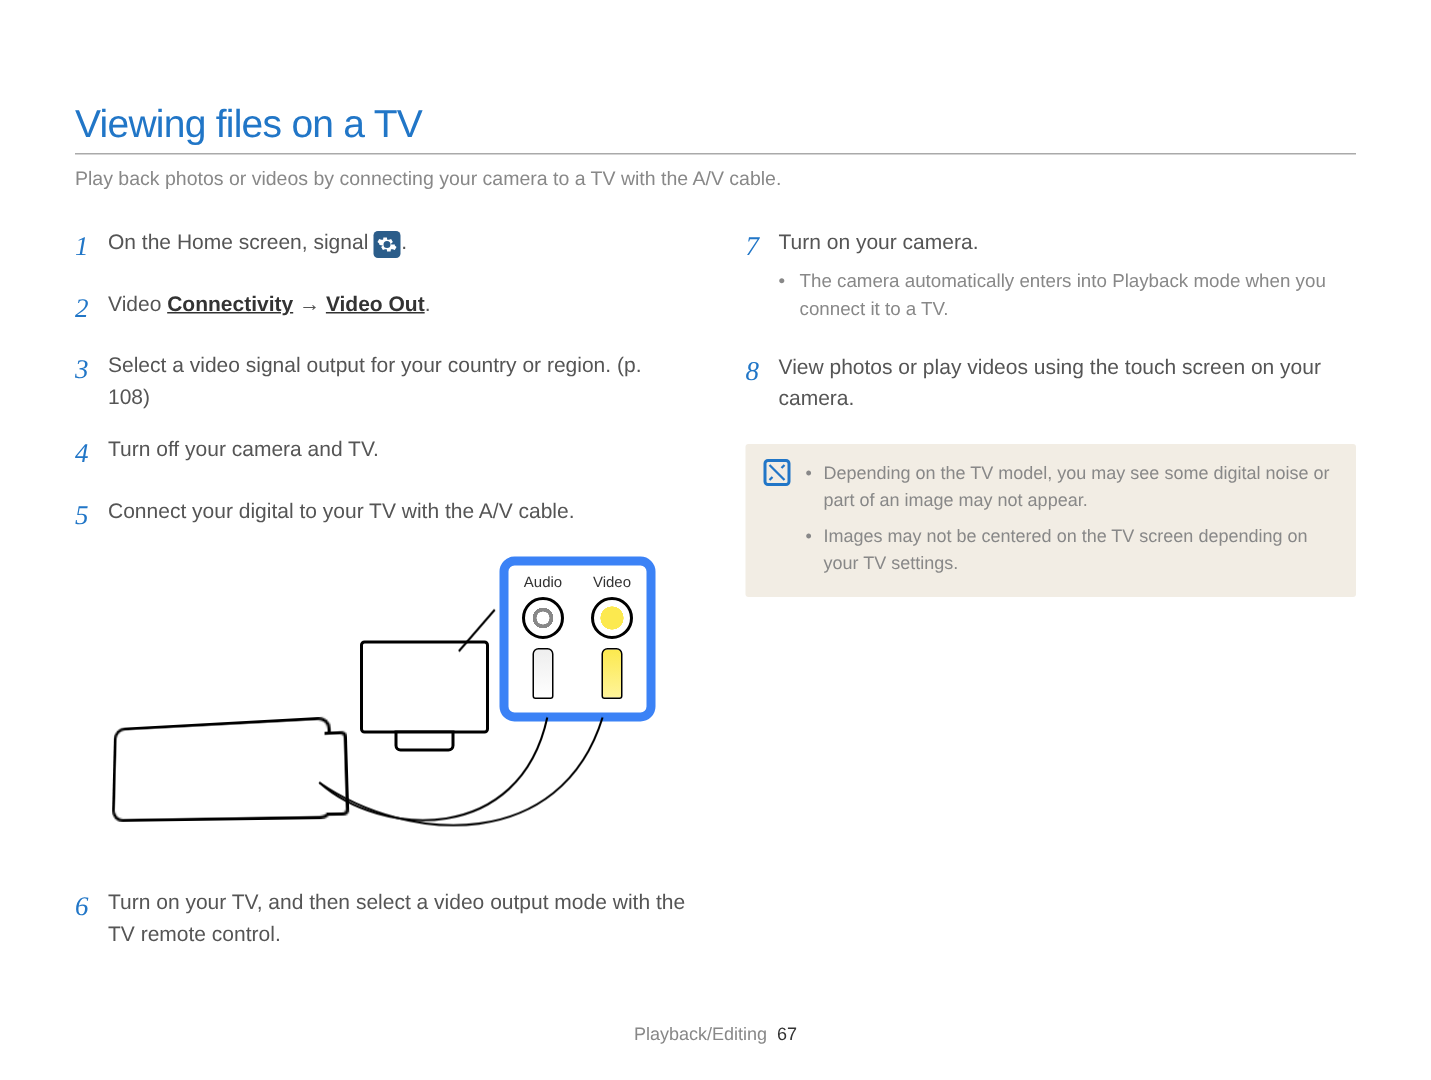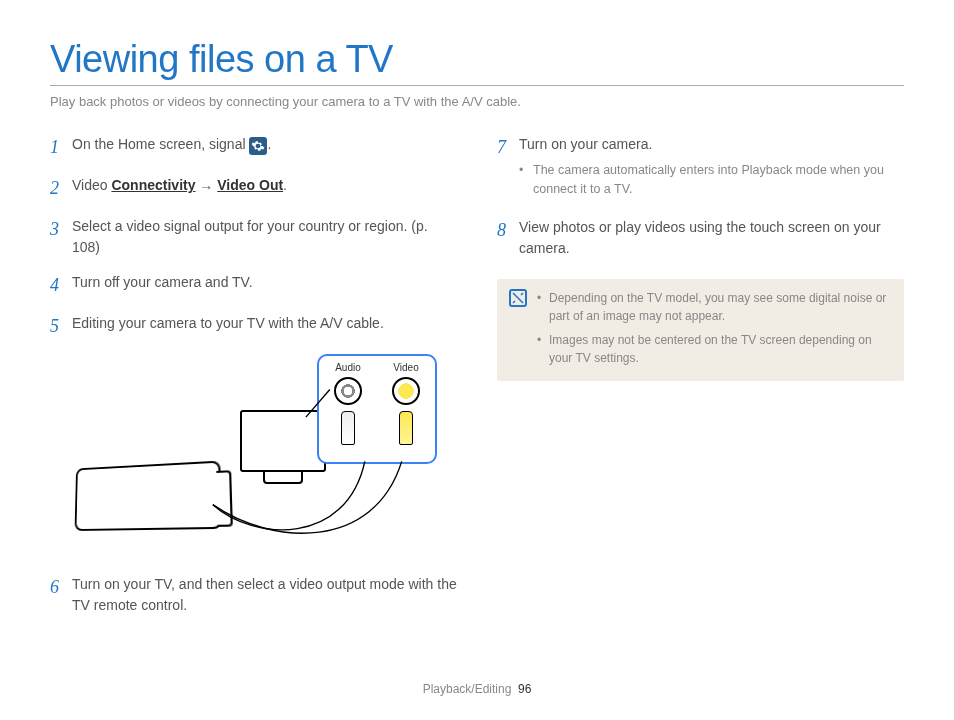--- a/index.html
+++ b/index.html
@@ -8,25 +8,26 @@
     height: 720px;
     background: #fff;
     font-family: Arial, Helvetica, sans-serif;
     color: #555;
     font-size: 14px;
     position: relative;
     padding: 38px 50px 0 50px;
   }
   .title {
     color: #2176c7;
-    font-size: 38px;
+    font-size: 26px;
     font-weight: 400;
     letter-spacing: -0.5px;
     margin-bottom: 4px;
     font-family: "Trebuchet MS", Arial, sans-serif;
+    margin-top: 29px;
   }
   .hr {
     border: none;
     border-top: 1px solid #aaa;
     margin: 2px 0 8px 0;
   }
   .intro {
     color: #888;
     font-size: 13px;
     margin-bottom: 25px;
@@ -107,22 +108,22 @@
     bottom: 24px;
     left: 0; right: 0;
     text-align: center;
     font-size: 12px;
     color: #888;
   }
   .footer .pg { color: #333; }
   .port-panel {
     position: absolute;
     right: 20px; top: 0;
-    width: 120px; height: 110px;
-    border: 2px solid #3b82f6;
+    width: 104px; height: 110px;
+    border: 6px solid #3b82f6;
     border-radius: 10px;
     background: #fff;
     display: flex;
     justify-content: space-around;
     padding-top: 6px;
   }
   .port-col { text-align: center; font-size: 10px; color: #333; }
   .port {
     width: 28px; height: 28px; border-radius: 50%;
     margin: 4px auto 0;
@@ -212,21 +213,21 @@
       <div class="step-body">Select a video signal output for your country or region. (p. 108)</div>
     </div>
 
     <div class="step">
       <div class="step-num">4</div>
       <div class="step-body">Turn off your camera and TV.</div>
     </div>
 
     <div class="step">
       <div class="step-num">5</div>
-      <div class="step-body">Editing your camera to your TV with the A/V cable.</div>
+      <div class="step-body">Connect your digital to your TV with the A/V cable.</div>
     </div>
 
     <div class="diagram">
       <div class="tv">
         <div class="tv-screen"></div>
           <div class="tv-stand"></div>
       </div>
       <div class="camera"></div>
       <div class="port-panel">
         <div class="port-col">
@@ -287,14 +288,14 @@
         <div class="bullet">
           <span class="dot">•</span>
             <span>Images may not be centered on the TV screen depending on your TV settings.</span>
         </div>
       </div>
     </div>
   </div>
 </div>
 
 <div class="footer">
-  <span>Playback/Editing</span>&nbsp;&nbsp;<span class="pg">96</span>
+  <span>Playback/Editing</span>&nbsp;&nbsp;<span class="pg">67</span>
 </div>
 
 </body></html>

